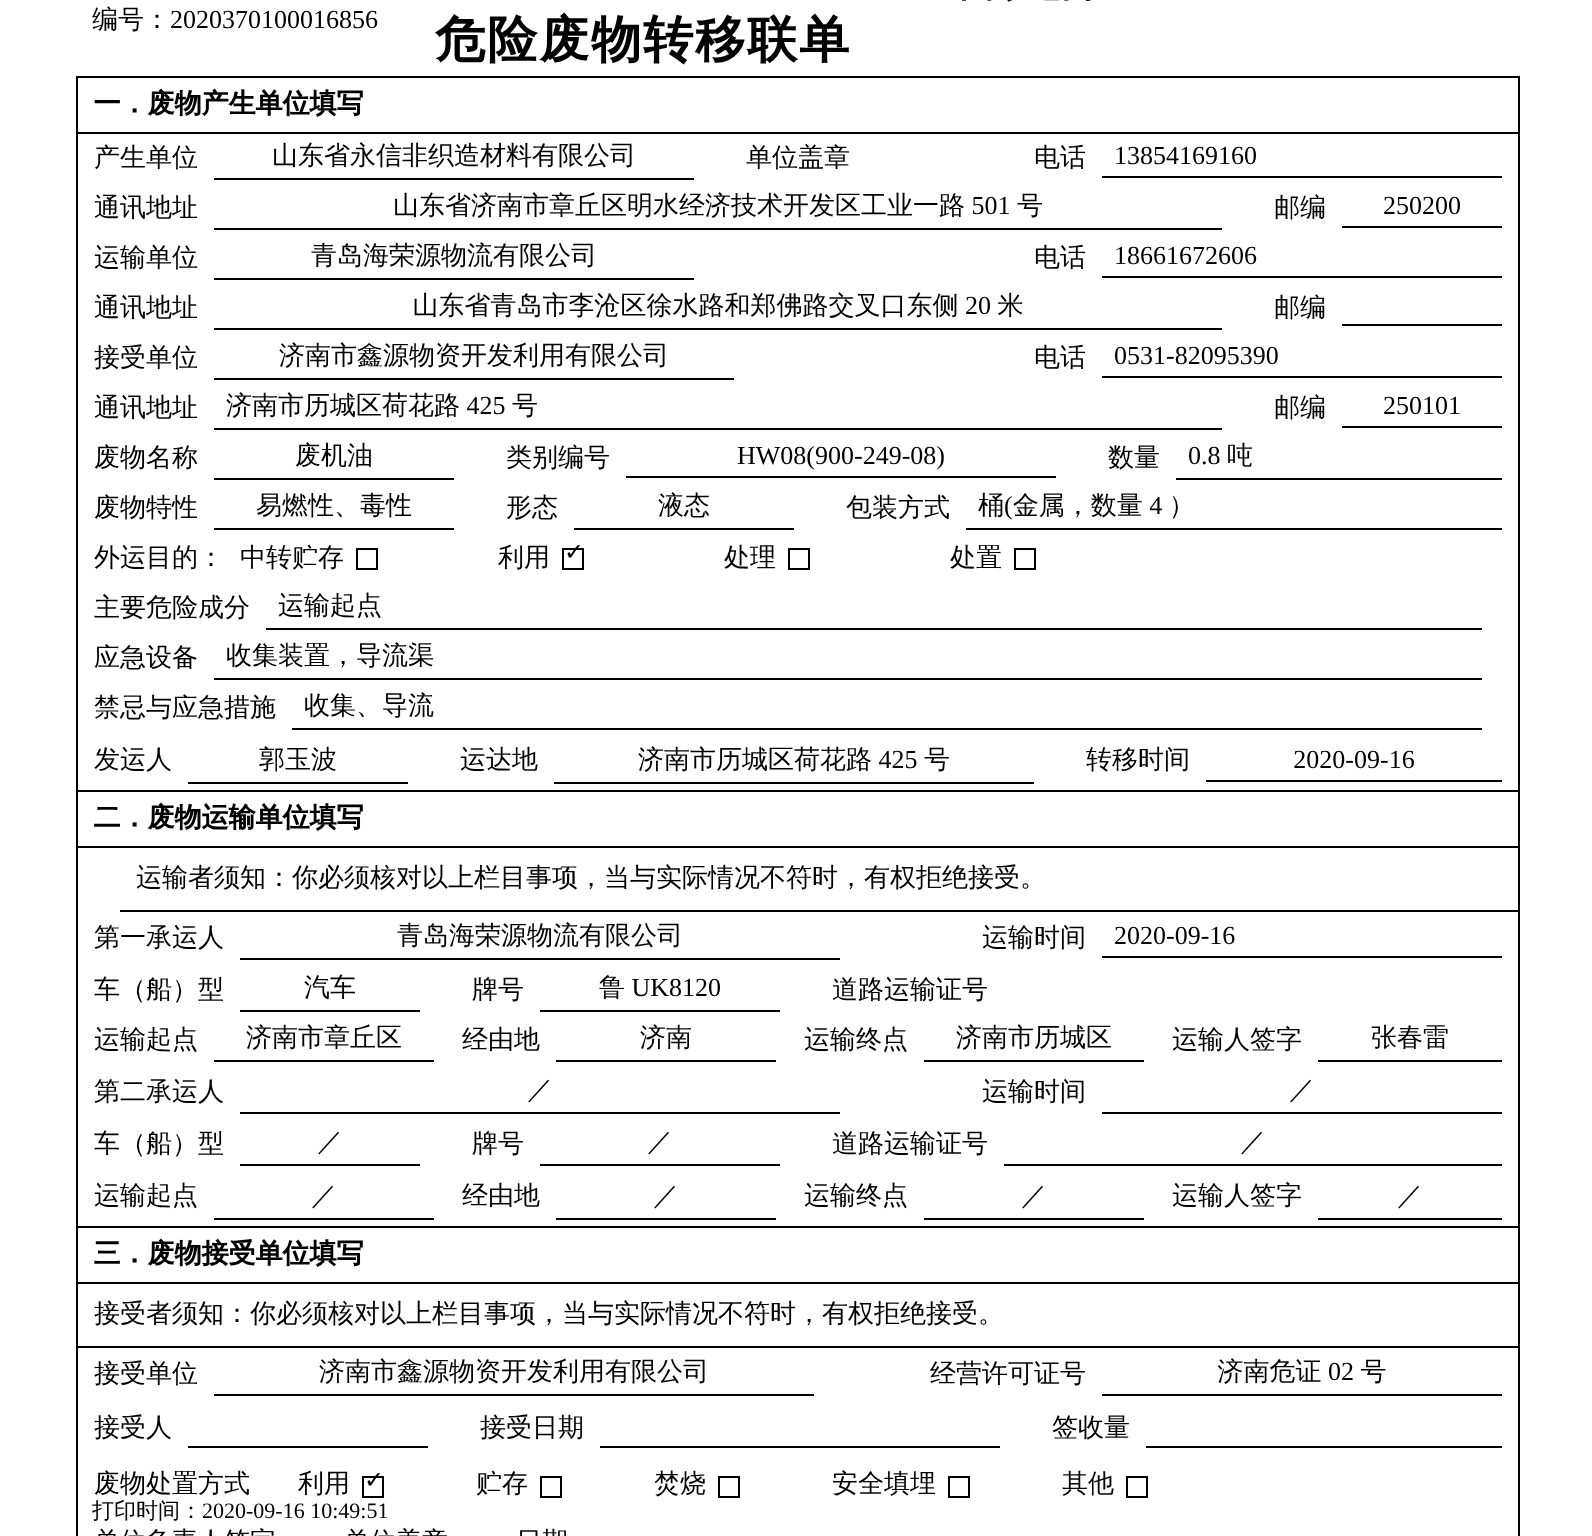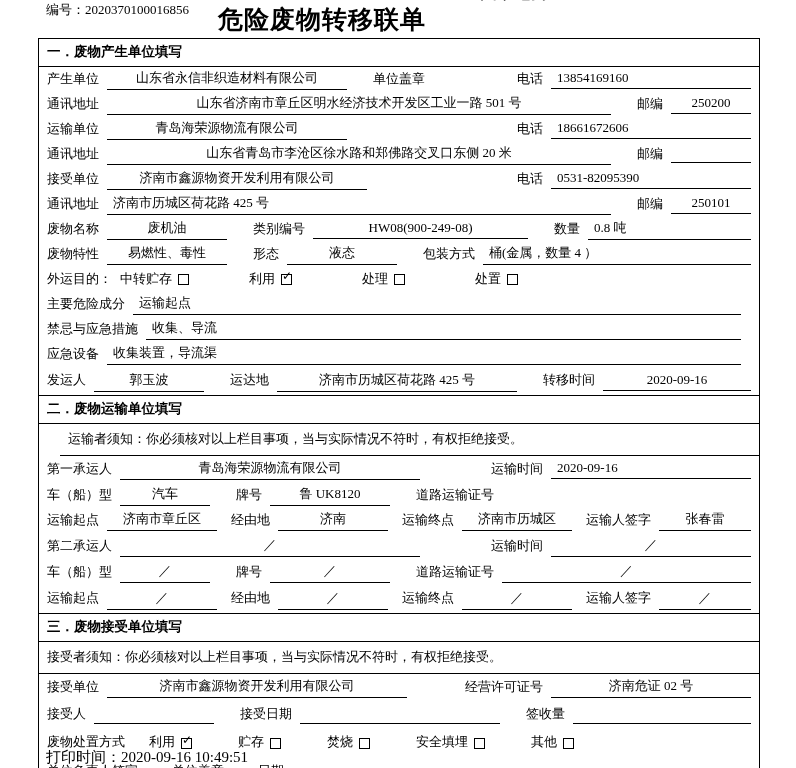--- a/index.html
+++ b/index.html
@@ -123,21 +123,21 @@
     border-top: 1px solid #000;
     border-bottom: 1px solid #000;
     padding: 6px 8px 7px 8px;
     font-size: 13px;
   }
 
   .print-time {
     position: absolute;
     left: 46px;
     top: 748px;
-    font-size: 15px;
+    font-size: 11px;
   }
 </style>
 </head>
 <body>
 
 <div class="page">
 
   <div class="top-row">
     <div class="doc-no">
       <span>编号：</span><span>2020370100016856</span>
@@ -259,30 +259,30 @@
       </div>
 
       <div class="row">
         <span class="lbl">主要危险成分</span>
         <span class="gap-s"></span>
         <span class="val flexfill left">运输起点</span>
         <span style="width:10px"></span>
       </div>
 
       <div class="row">
+        <span class="lbl">应急设备</span>
+        <span class="gap-s"></span>
+        <span class="val flexfill left">收集装置，导流渠</span>
+        <span style="width:10px"></span>
+      </div>
+
+      <div class="row">
         <span class="lbl">禁忌与应急措施</span>
         <span class="gap-s"></span>
         <span class="val flexfill left">收集、导流</span>
-        <span style="width:10px"></span>
-      </div>
-
-      <div class="row">
-        <span class="lbl">应急设备</span>
-        <span class="gap-s"></span>
-        <span class="val flexfill left">收集装置，导流渠</span>
         <span style="width:10px"></span>
       </div>
 
       <div class="row" style="height:28px">
         <span class="lbl">发运人</span>
         <span class="gap-s"></span>
         <span class="val w-110">郭玉波</span>
         <span class="gap-l"></span>
         <span class="lbl">运达地</span>
         <span class="gap-s"></span>

